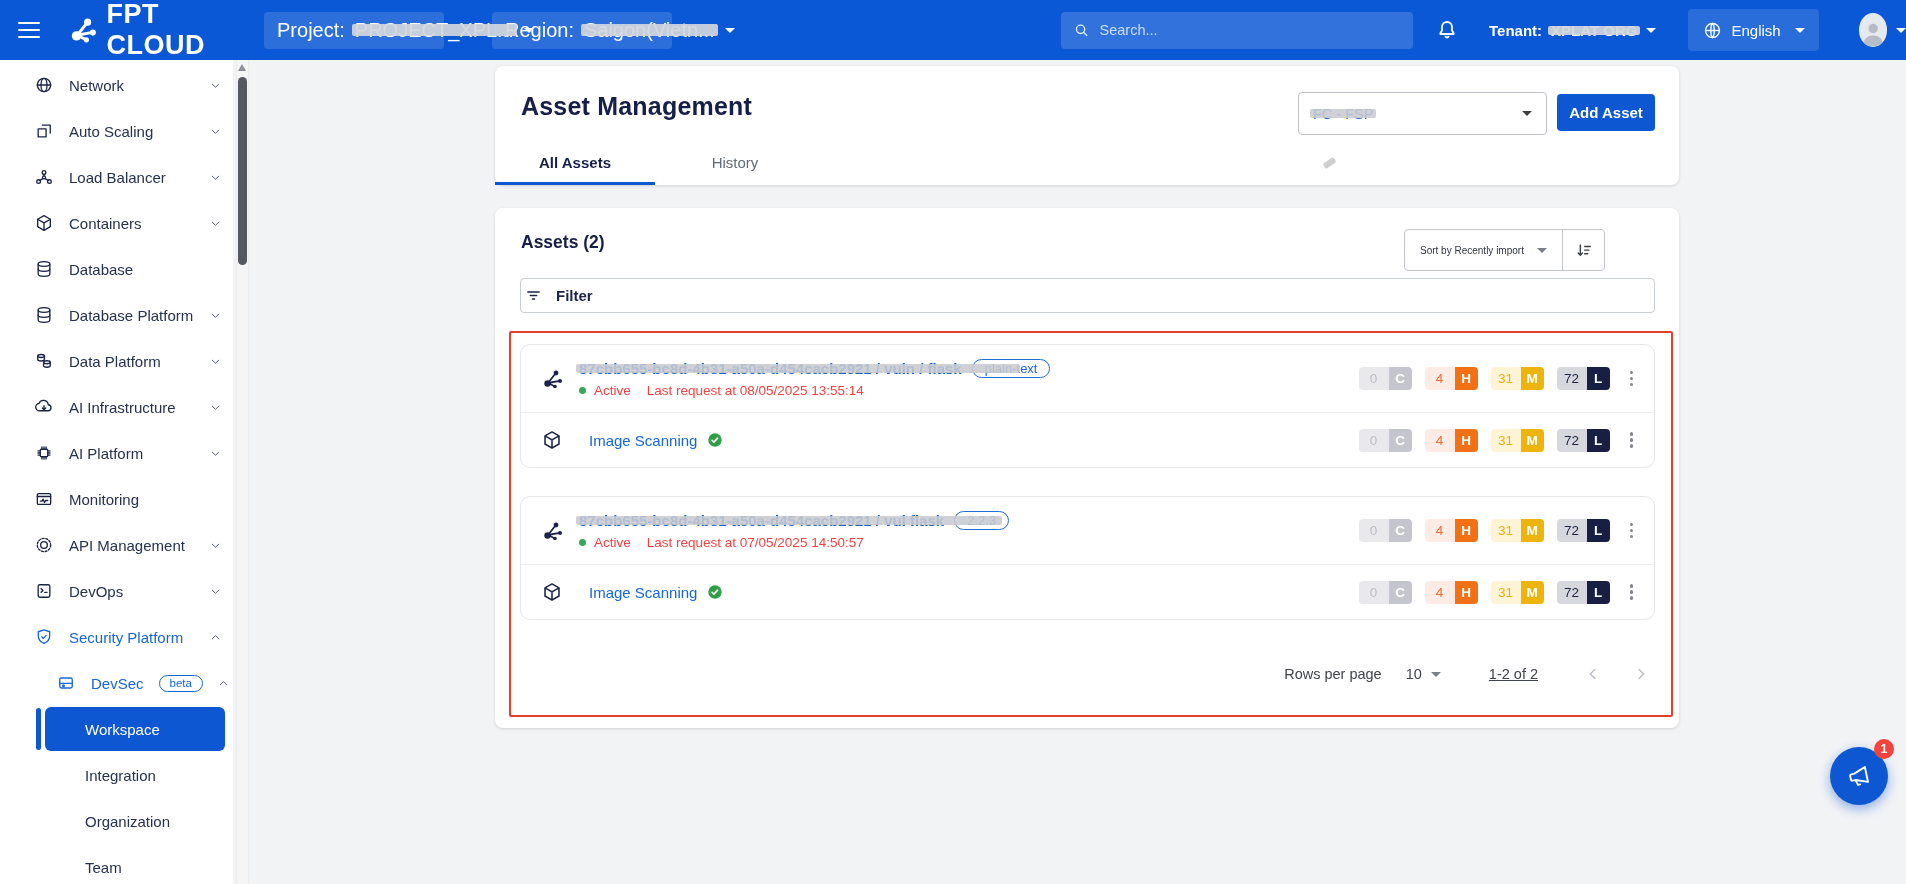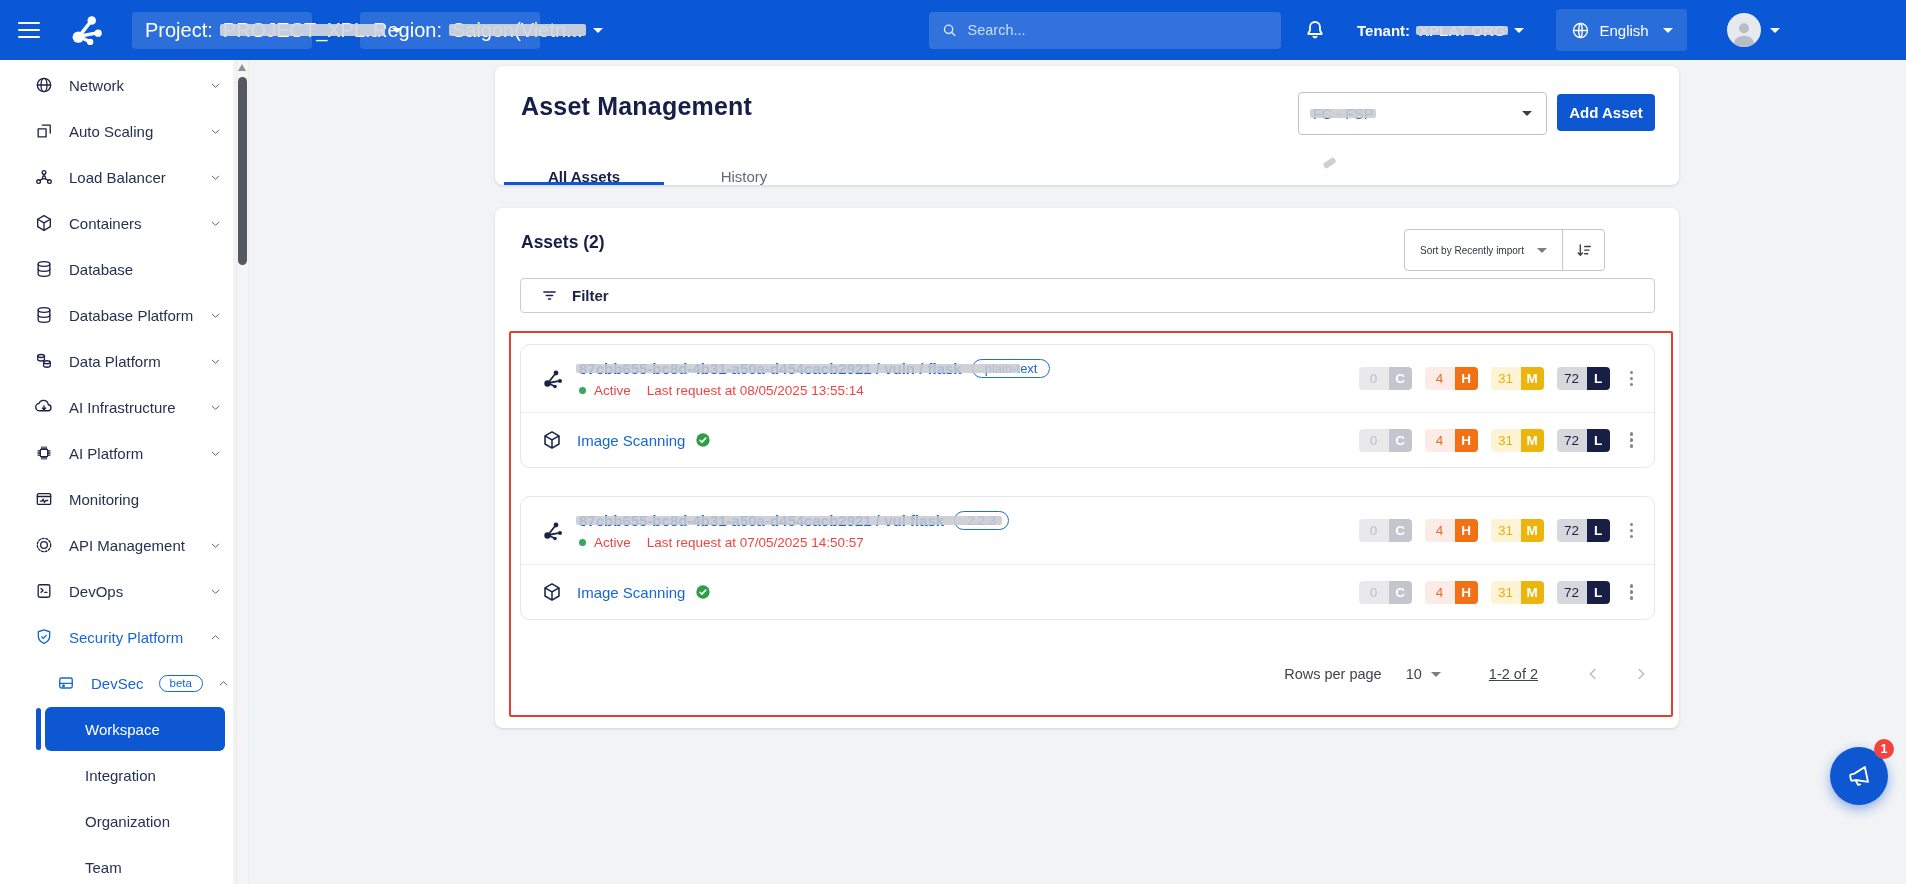--- a/index.html
+++ b/index.html
@@ -83,54 +83,54 @@
   
   .card { position:absolute; background:#fff; border-radius:8px; box-shadow:0 1px 3px rgba(60,64,67,.18); }
   .card1 { left:495px; top:66px; width:1184px; height:119px; }
   .page-title { position:absolute; left:26px; top:26px; font-size:25px; font-weight:700; color:#161f47; letter-spacing:.2px; }
   .scope-select { position:absolute; left:803px; top:26px; width:249px; height:43px; border:1px solid #bfc3c9; border-radius:4px;
     display:flex; align-items:center; padding:0 14px; cursor:pointer; background:#fff; }
   .scope-select .val { color:#1766d3; font-size:14.5px; }
   .scope-select .caret-d { margin-left:auto; }
   .add-btn { position:absolute; left:1062px; top:28px; width:98px; height:37px; background:#0d57d2; border:none; border-radius:4px;
     color:#fff; font-size:15px; font-weight:700; font-family:"Liberation Sans",sans-serif; cursor:pointer; }
-  .tabs { position:absolute; left:9px; bottom:0; height:45px; display:flex;align-items:flex-end; }
+  .tabs { position:absolute; left:0; bottom:0; height:45px; display:flex; }
   .tab { width:160px; display:flex; align-items:center; justify-content:center; font-size:15px; cursor:pointer; position:relative; }
   .tab.active { color:#15204a; font-weight:700; }
   .tab.active::after { content:""; position:absolute; left:0; right:0; bottom:0; height:3px; background:#0d57d2; }
   .tab.inactive { color:#5f6a7a; }
   .cursor-artifact { position:absolute; left:828px; top:94px; width:13px; height:6px; background:#cfcfcf; border-radius:2px; transform:rotate(-35deg); }
 
   .card2 { left:495px; top:208px; width:1184px; height:520px; }
   .assets-heading { position:absolute; left:26px; top:24px; font-size:17.5px; font-weight:700; color:#161f47; }
   .sort-group { position:absolute; left:909px; top:21px; height:42px; display:flex; border:1px solid #c3c7cd; border-radius:4px; background:#fff; }
   .sort-main { display:flex; align-items:center; gap:13px; padding:0 15px; font-size:10px; color:#2e3440; cursor:pointer; }
   .sort-main .caret-g { width:0; height:0; border-left:5px solid transparent; border-right:5px solid transparent; border-top:5.5px solid #7a7f87; }
   .sort-btn { width:42px; display:flex; align-items:center; justify-content:center; border-left:1px solid #c3c7cd; cursor:pointer; color:#3c4043; }
   .filter-bar { position:absolute; left:25px; top:70px; width:1135px; height:35px; border:1px solid #c9cdd4; border-radius:4px;
-    display:flex; align-items:center; padding:0 20px; gap:14px; background:#fff; }
+    display:flex; align-items:center; padding:0 4px; gap:14px; background:#fff; }
   .filter-label { font-size:15px; font-weight:700; color:#1b2447; }
   .filter-bar input { flex:1; border:none; outline:none; font-size:14.5px; color:#3c4043; font-family:"Liberation Sans",sans-serif; }
   .filter-bar input::placeholder { color:#a4a9b1; }
 
   .red-box { position:absolute; left:14px; top:123px; width:1164px; height:386px; border:2px solid #e2402e; border-radius:2px; }
 
   .group { position:absolute; left:25px; width:1135px; height:124px; border:1px solid #e4e6ea; border-radius:10px; background:#fff; }
   .group.g1 { top:136px; } .group.g2 { top:288px; }
   .arow { height:68px; border-bottom:1px solid #eceef1; display:flex; align-items:center; padding:0 18px 0 20px; }
   .srow { height:54px; display:flex; align-items:center; padding:0 18px 0 20px; }
   .mol-ic { color:#1b2447; }
   .ainfo { margin-left:14px; }
   .tline { display:flex; align-items:center; gap:10px; }
   .atitle { color:#1463cf; font-size:15px; font-weight:700; z-index:1; cursor:pointer; }
   .ver-badge { border:1.5px solid #1f6fd6; border-radius:12px; padding:1px 12px; font-size:13px; color:#1766d3; }
   .sline { display:flex; align-items:center; margin-top:5px; font-size:13.5px; color:#ef4444; }
   .adot { width:7px; height:7px; border-radius:50%; background:#37a85b; margin-right:8px; }
   .sline .lreq { margin-left:16px; }
-  .scan-link { margin-left:14px; color:#1766d3; font-size:15px; cursor:pointer; }
+  .scan-link { margin-left:26px; color:#1766d3; font-size:15px; cursor:pointer; }
   .scan-check { margin-left:10px; }
   .chips { margin-left:auto; display:flex; align-items:center; gap:13px; }
   .chip { display:flex; height:23px; border-radius:4px; overflow:hidden; font-size:13.5px; }
   .chip .n { width:30px; display:flex; align-items:center; justify-content:center; }
   .chip .l { width:23px; display:flex; align-items:center; justify-content:center; color:#fff; font-weight:700; }
   .sevC .n { background:#e9e9ec; color:#bdbdc4; } .sevC .l { background:#c5c5cd; }
   .sevH .n { background:#fdece5; color:#ec6a33; } .sevH .l { background:#f17114; }
   .sevM .n { background:#fdf4d5; color:#e9ad0e; } .sevM .l { background:#eeb40e; }
   .sevL .n { background:#d7d8de; color:#1b2447; } .sevL .l { background:#181f45; }
   .kebab { margin-left:17px; display:flex; flex-direction:column; gap:2.6px; padding:4px 3px; cursor:pointer; }
@@ -165,20 +165,21 @@
       <g fill="#fff" stroke="#fff" stroke-width="2.2" stroke-linecap="round">
         <line x1="7" y1="16" x2="14.5" y2="6.5"></line>
         <line x1="7" y1="16" x2="18.5" y2="13.8"></line>
         <line x1="7" y1="16" x2="13.5" y2="19.3"></line>
         <circle cx="6.5" cy="16.5" r="3.6" stroke="none"></circle>
         <circle cx="15" cy="6" r="2.7" stroke="none"></circle>
         <circle cx="19" cy="14" r="2.3" stroke="none"></circle>
         <circle cx="14" cy="19.5" r="2" stroke="none"></circle>
       </g>
     </svg>
+    <span class="logo-text">FPT CLOUD</span>
   </div>
 
   <div class="hpill" style="margin-left:26px; width:180px;">
     <span>Project:</span>
     <span class="redact on-blue">PROJECT_XPL...</span>
     <span class="caret-w" style="margin-left:auto;"></span>
   </div>
 
   <div class="hpill" style="margin-left:48px; width:180px;">
     <span>Region:</span>

